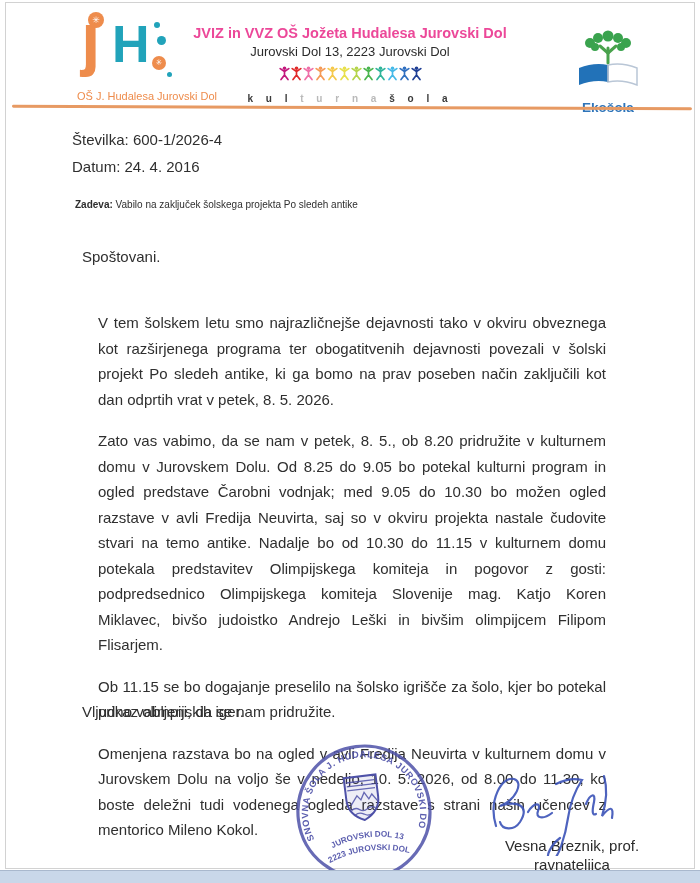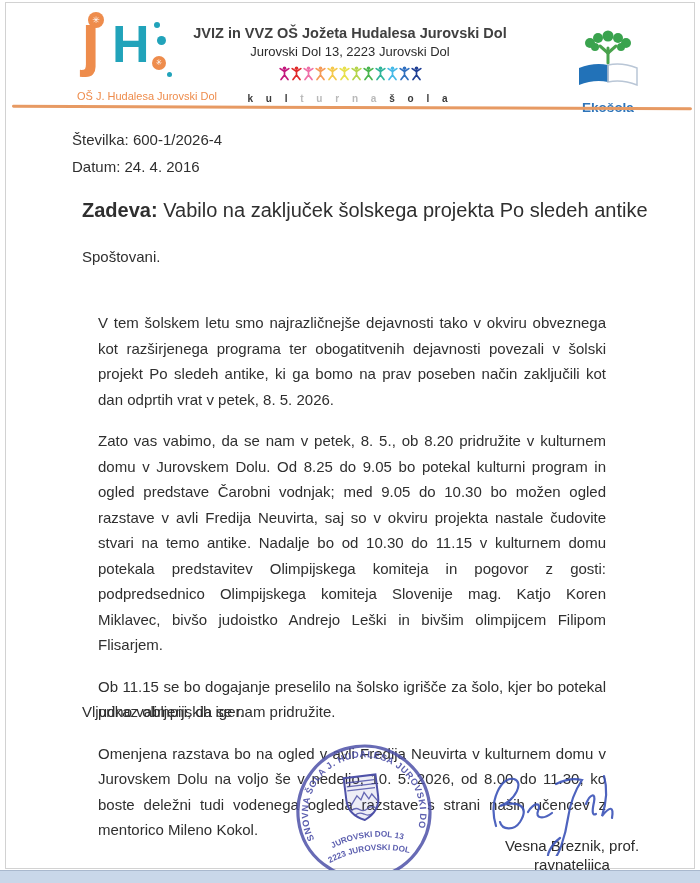--- a/index.html
+++ b/index.html
@@ -16,37 +16,37 @@
   .logo-j{position:absolute;left:26px;top:-14px;font-weight:bold;font-size:70px;color:#ee8c4c;}
   .logo-h{position:absolute;left:57px;top:2px;font-weight:bold;font-size:52px;color:#21a3ba;}
   .dot{position:absolute;border-radius:50%;}
   .dot.teal{background:#21a3ba;}
   .dot.orange-ring{background:#ee8c4c;color:#fff;text-align:center;}
   .logo-caption{position:absolute;left:22px;top:78px;width:140px;text-align:center;
         font-size:11px;color:#ee8c4c;}
 
   
   .hdr-center{left:155px;top:25px;width:390px;text-align:center;}
-  .org-name{font-size:14.5px;font-weight:bold;color:#404040;}
+  .org-name{font-size:14.5px;font-weight:bold;color:#ec4899;}
   .org-addr{font-size:13px;margin-top:3px;color:#2b2b2b;}
   .figs{margin-top:7px;height:15px;line-height:0;}
   .figs svg{margin:0 0.5px;}
   .wordmark{margin-top:12px;font-size:10px;font-weight:bold;letter-spacing:5px;}
   .wordmark .muted{color:#b9b9b9;}
   .wordmark .dark{color:#3a3a3a;}
 
   
   .eko{left:565px;top:30px;width:86px;text-align:center;}
   .eko-label{font-size:13.5px;font-weight:bold;color:#2e74b9;margin-top:6px;}
 
   .divider{left:12px;top:106px;width:680px;height:3px;background:#e79a63;
         transform:rotate(0.2deg);border-radius:2px;}
 
   .meta{left:72px;top:126px;font-size:15px;line-height:27px;}
-  .subject{left:82px;top:199px;font-size:20px;}
+  .subject{left:75px;top:199px;font-size:10px;}
   .subject .lbl{font-weight:bold;}
   .salutation{left:82px;top:248px;font-size:15px;}
   .body{left:82px;top:294px;width:540px;font-size:15px;line-height:25.5px;}
   .body p{margin:16px;text-align:justify;}
   .closing{left:82px;top:703px;font-size:15px;}
 
   .stamp-wrap{left:292px;top:740px;width:145px;height:145px;transform:rotate(-7deg);}
   .sig-scribble{left:458px;top:748px;width:175px;height:108px;z-index:4;}
   .sig-text{left:467px;top:836px;width:210px;text-align:center;font-size:15px;line-height:19px;color:#2b2b2b;}
 </style>

